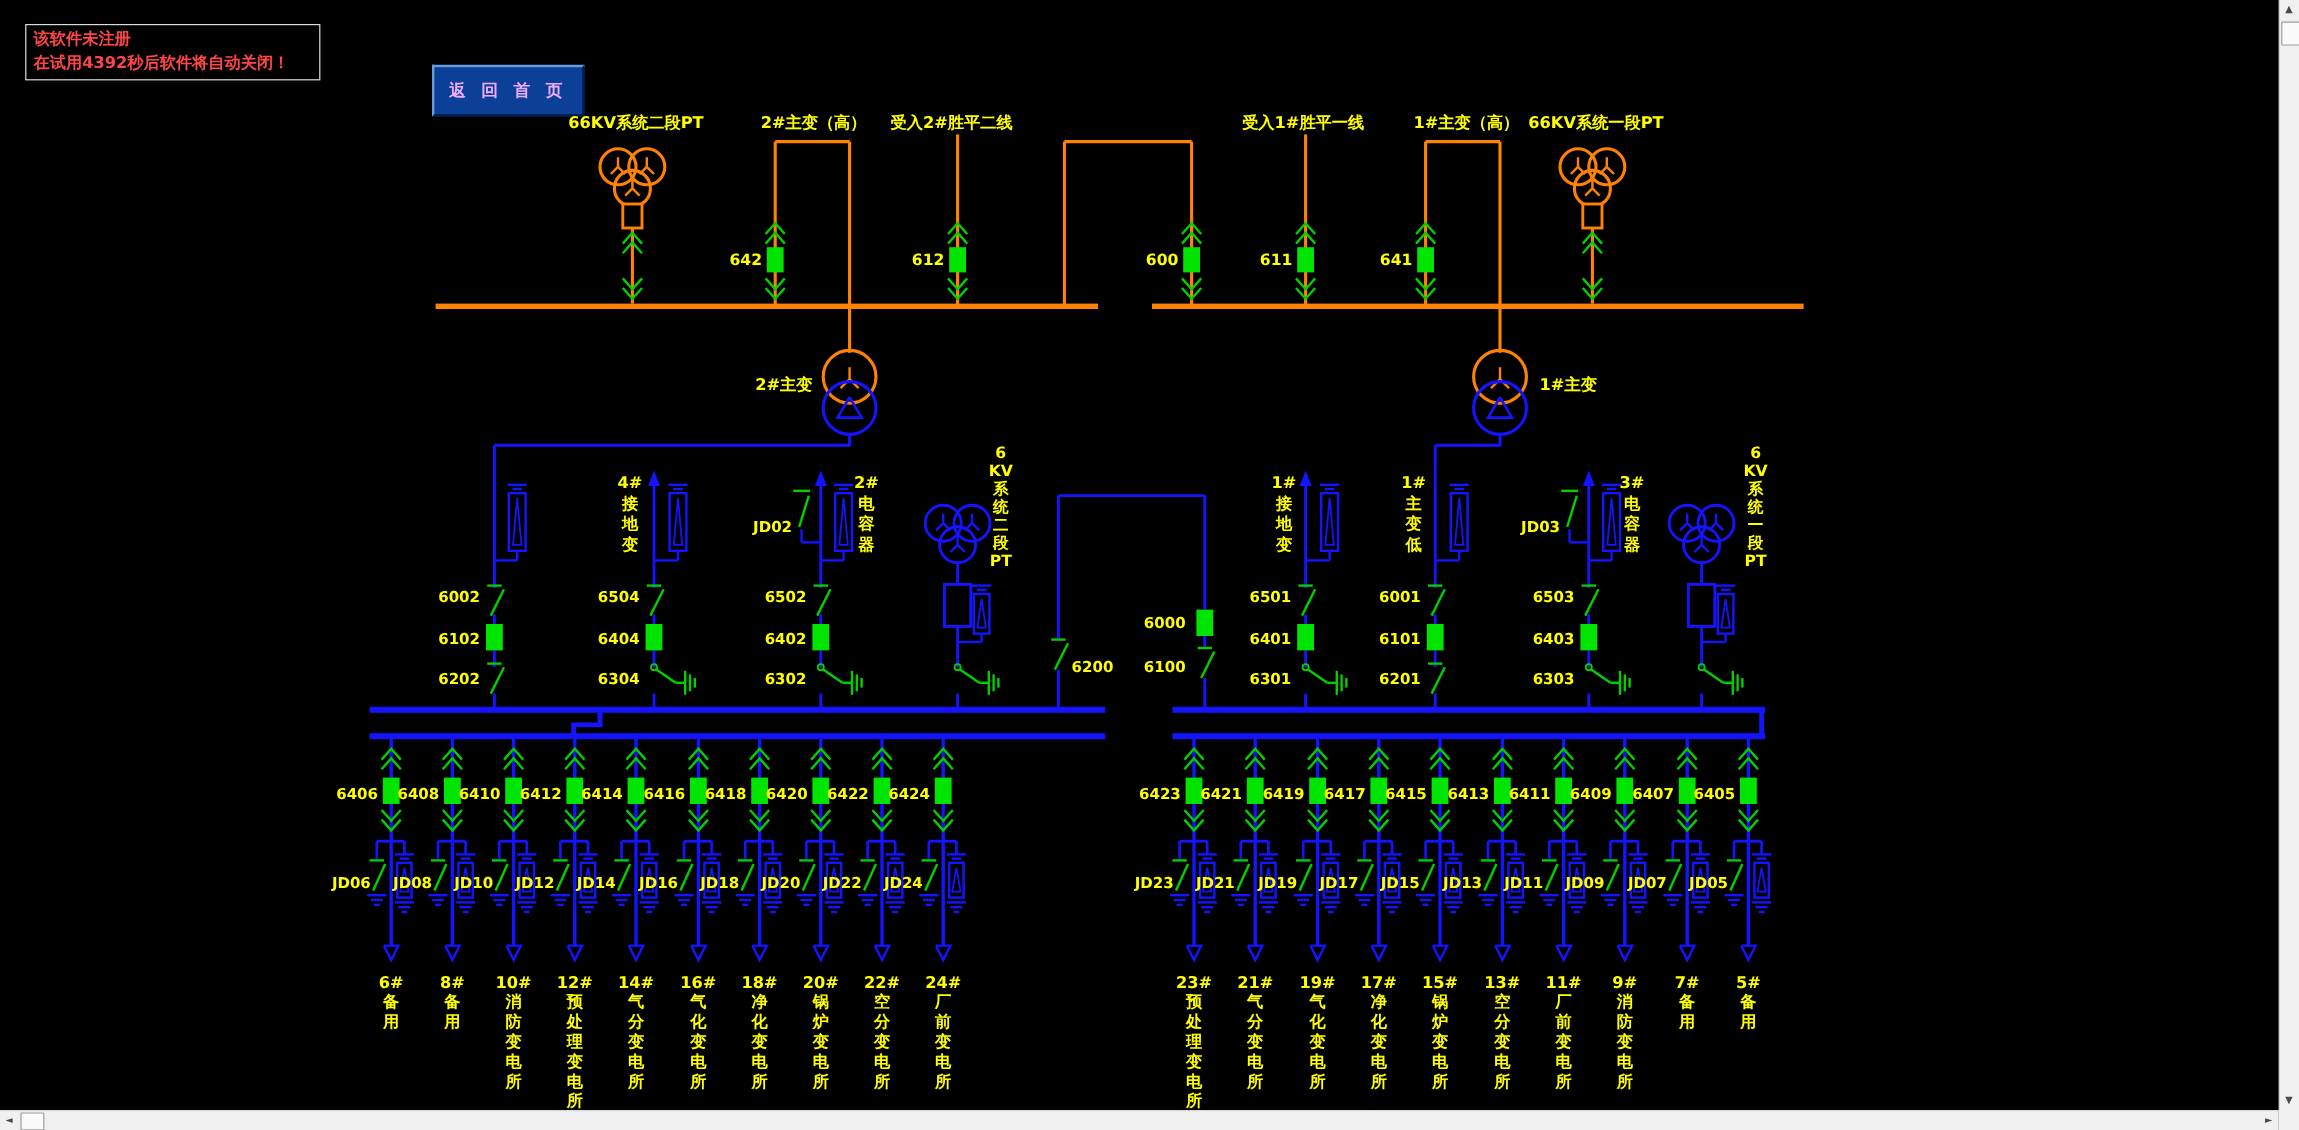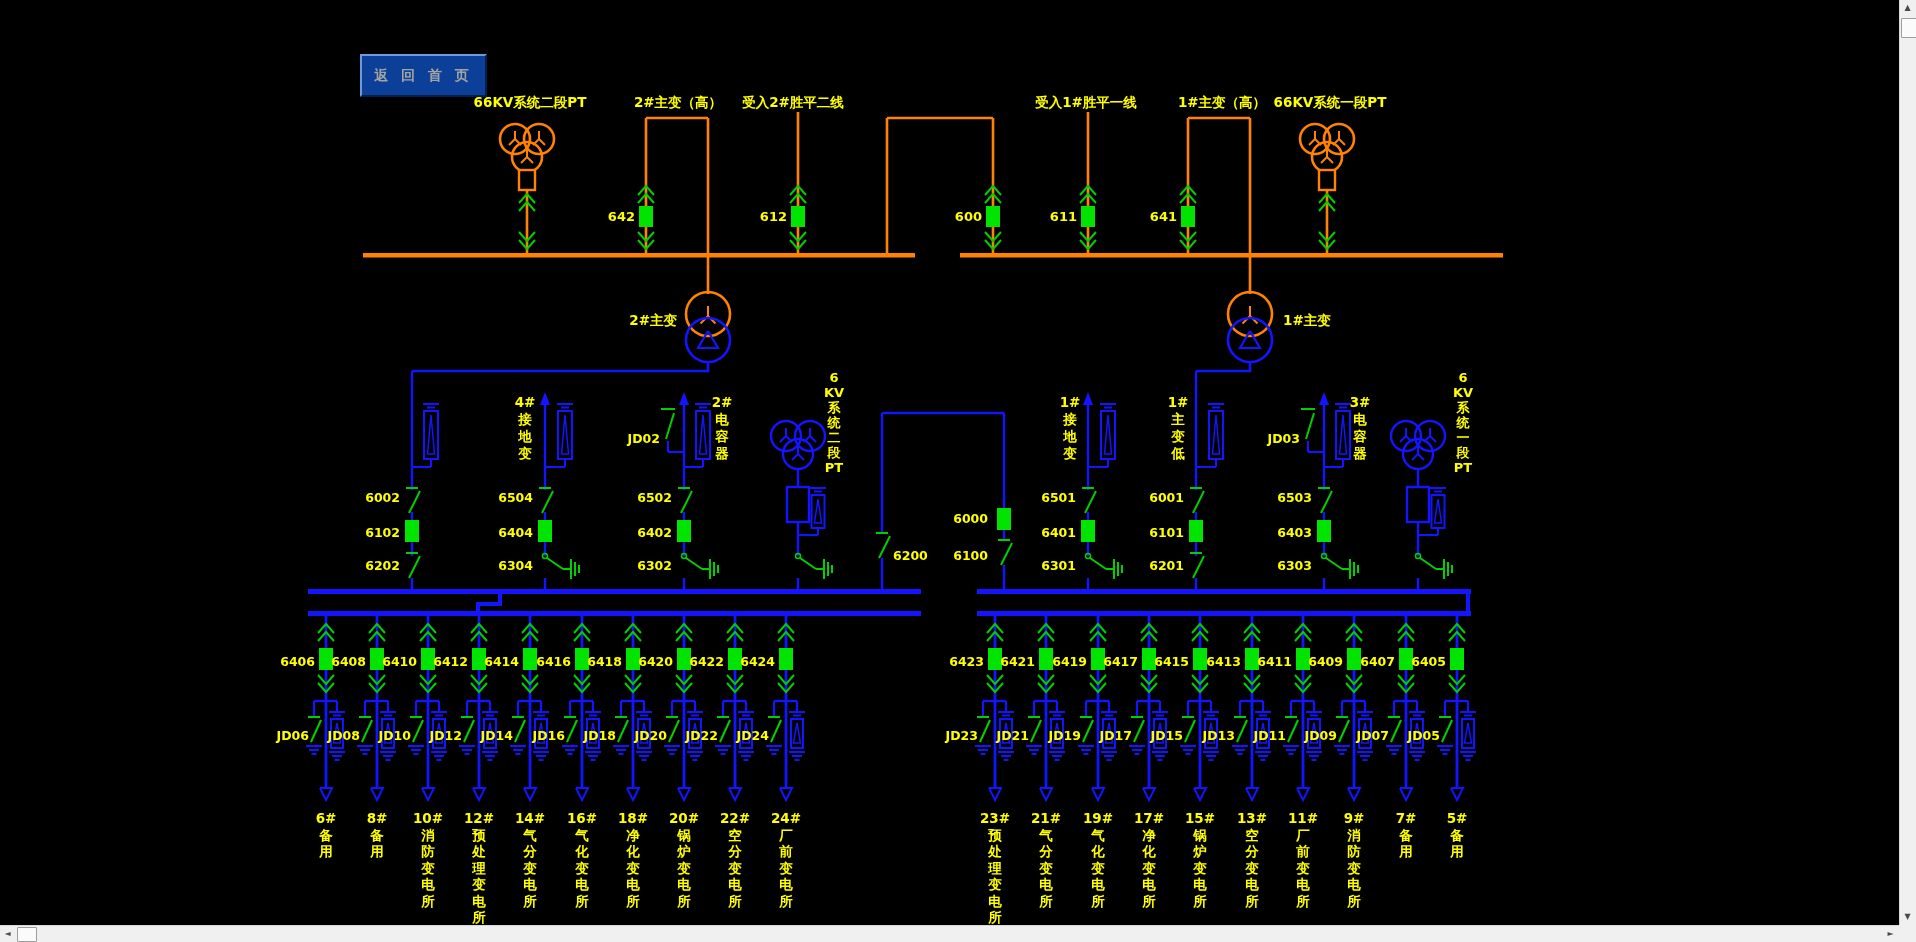--- a/index.html
+++ b/index.html
@@ -3,21 +3,21 @@
 <meta charset="utf-8">
 <style>
   html,body{margin:0;padding:0;background:#000;}
   .stage{position:relative;width:1916px;height:942px;background:#000;overflow:hidden;
          font-family:"DejaVu Sans","Liberation Sans",sans-serif;}
   .warning{position:absolute;left:21px;top:20px;width:232px;border:1px solid #dcdcdc;
            color:#ff4646;font-size:13.5px;font-weight:bold;padding:2px 6px;line-height:1.5;}
   .home-btn{position:absolute;left:360px;top:54px;width:123px;height:39px;background:#0c3f97;
             border-top:2px solid #6b9bd9;border-left:2px solid #6b9bd9;
             border-bottom:2px solid #041f4d;border-right:2px solid #041f4d;
-            color:#a3a3a3;font-size:14px;font-weight:bold;letter-spacing:4px;
+            color:#f0abfc;font-size:14px;font-weight:bold;letter-spacing:4px;
             display:flex;align-items:center;justify-content:center;cursor:pointer;}
   .title{position:absolute;left:700px;top:22px;width:500px;text-align:center;color:#ff8800;
          font-size:35px;font-weight:bold;font-family:"Liberation Serif","DejaVu Serif",serif;
          text-shadow:2px 2px 0 #6b2a00;letter-spacing:1px;white-space:nowrap;}
   svg#diagram{position:absolute;left:0;top:0;}
   svg text{font-family:"DejaVu Sans","Liberation Sans",sans-serif;}
   .vscroll{position:absolute;left:1899px;top:0;width:17px;height:925px;background:#f0f0f0;
            border-left:1px solid #d8d8d8;box-sizing:border-box;}
   .hscroll{position:absolute;left:0;top:925px;width:1899px;height:17px;background:#f0f0f0;
            border-top:1px solid #d8d8d8;box-sizing:border-box;}
@@ -29,20 +29,24 @@
   .vthumb{position:absolute;top:18px;left:1px;width:14px;height:18px;background:#fbfbfb;
           border:1px solid #9d9d9d;border-radius:1px;}
   .hthumb{position:absolute;left:17px;top:1px;width:18px;height:13px;background:#fbfbfb;
           border:1px solid #9d9d9d;border-radius:1px;}
 </style>
 </head>
 <body>
 
 <div class="stage">
 
+  <div class="warning">
+    <div>该软件未注册</div>
+    <div>在试用4392秒后软件将自动关闭！</div>
+  </div>
 
   <div class="home-btn">
     <span>返 回 首 页</span>
   </div>
 
 
   <svg id="diagram" width="1899" height="925">
       <g>
         <rect x="363" y="253" width="552" height="4.5" fill="#ff8200"></rect>
         <rect x="960" y="253" width="543" height="4.5" fill="#ff8200"></rect>

